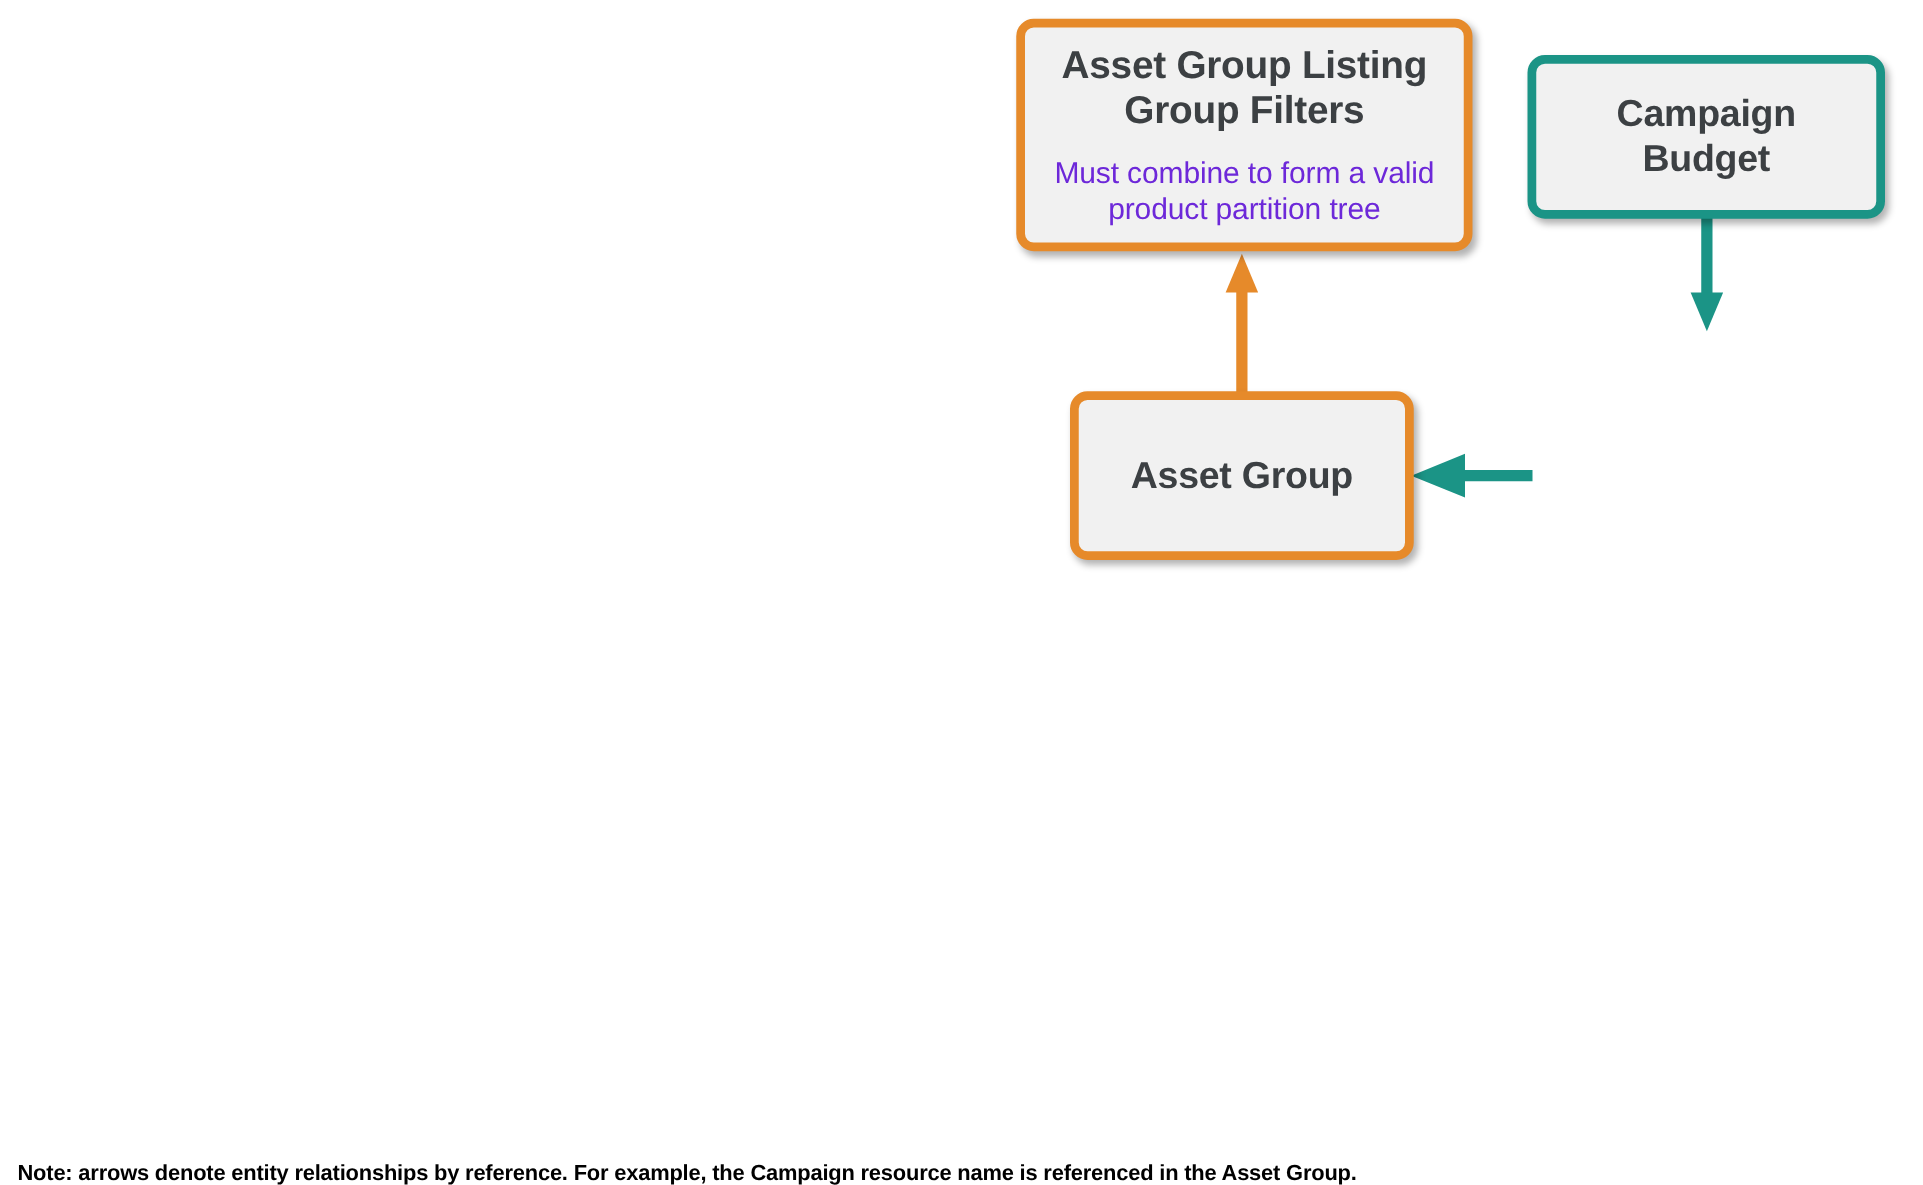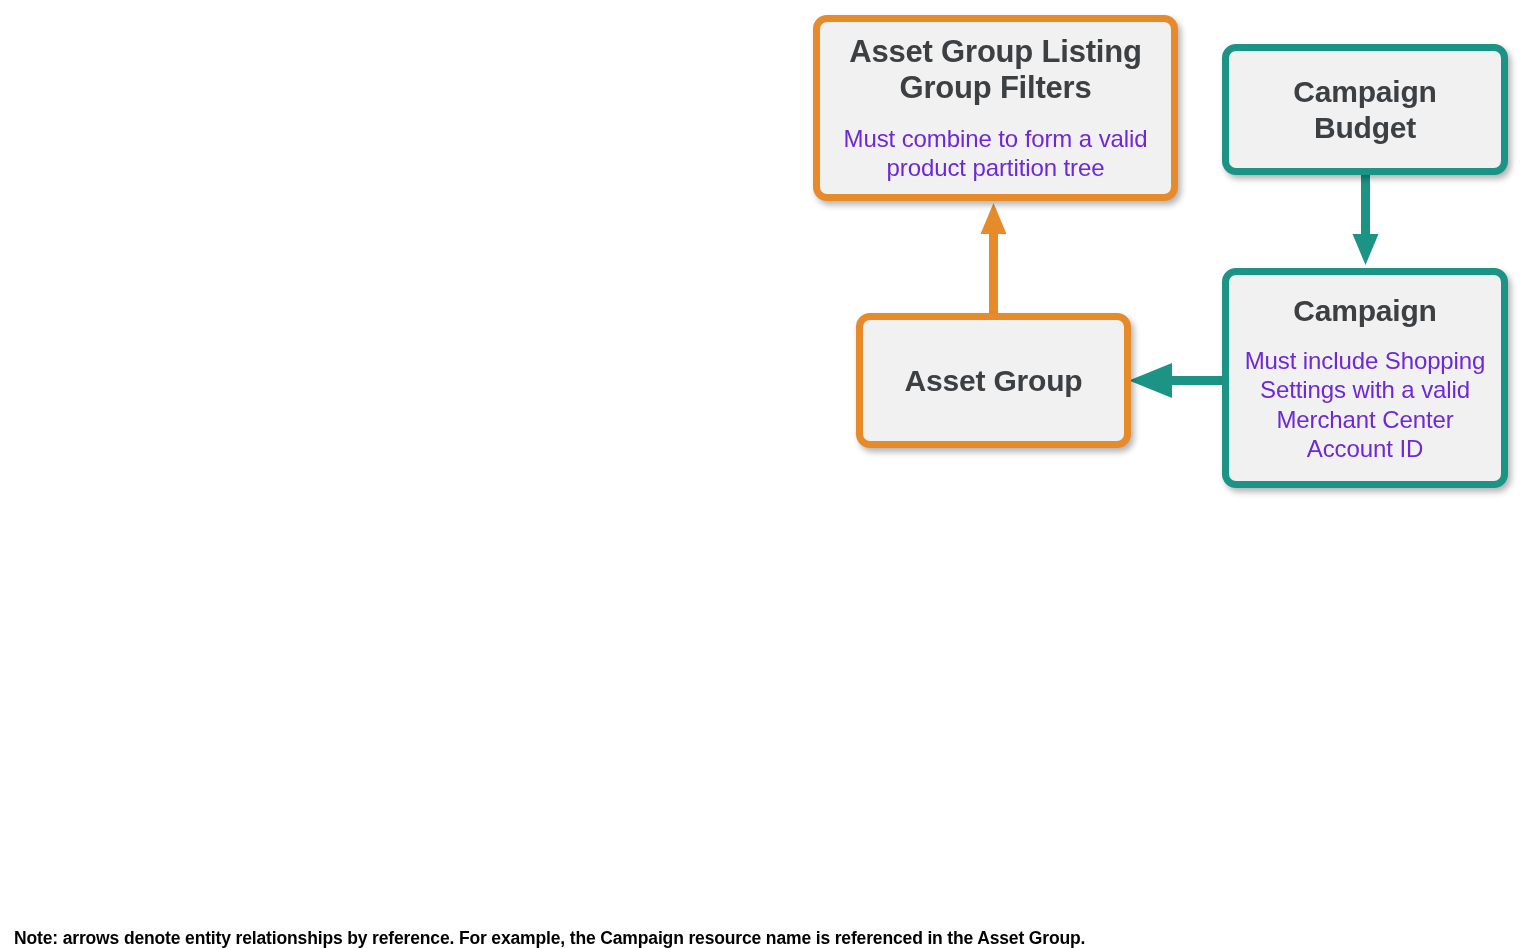--- a/index.html
+++ b/index.html
@@ -159,20 +159,16 @@
   </div>
 
   <div class="node" id="node-asset-group">
     <div class="title">Asset Group</div>
   </div>
 
   <div class="node" id="node-campaign-budget">
     <div class="title">Campaign Budget</div>
   </div>
 
-  <div class="node" id="node-campaign">
-    <div class="title">Campaign</div>
-    <div class="subtitle">Must include Shopping Settings with a valid Merchant Center Account ID</div>
-  </div>
 
   <div id="footer-note">Note: arrows denote entity relationships by reference. For example, the Campaign resource name is referenced in the Asset Group.</div>
 
 </div>
 
 </body></html>

